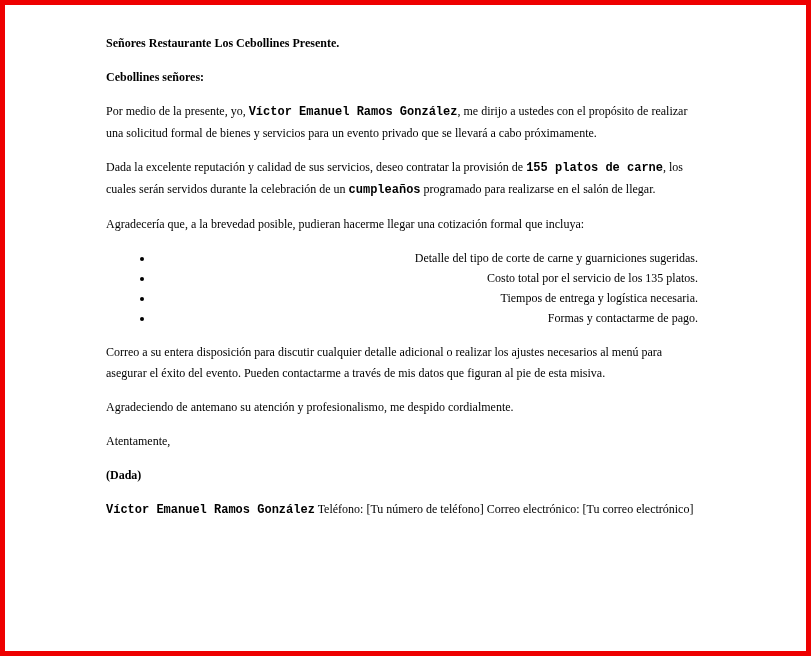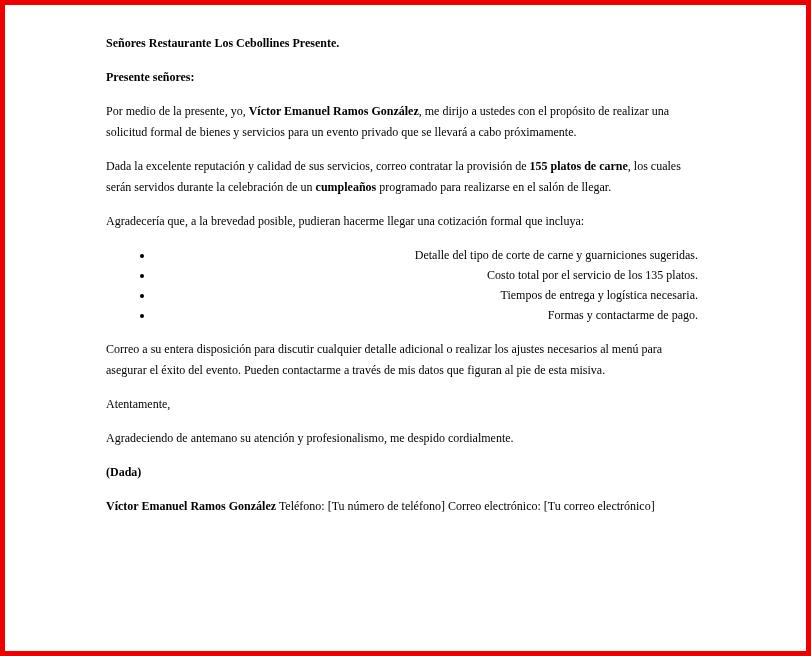--- a/index.html
+++ b/index.html
@@ -26,58 +26,59 @@
     color: #000000;
   }
   .letter p {
     margin: 0 0 13px 0;
   }
   .bold {
     font-weight: bold;
   }
   .letter b {
     font-weight: bold;
+    font-family: Liberation Mono, monospace;
   }
   ul.bullets {
     margin: 1px 0 14px 0;
     padding-left: 48px;
     list-style-type: disc;
   }
   ul.bullets li {
     line-height: 20px;
     text-align: right;
   }
 </style>
 </head>
 <body>
 
 <div class="page-frame" style="border-color: rgb(238, 0, 0); background: rgb(255, 255, 255);">
   <div class="letter" style="color: rgb(0, 0, 0);">
 
     <p class="bold">Señores Restaurante Los Cebollines Presente.</p>
 
-    <p class="bold">Presente señores:</p>
+    <p class="bold">Cebollines señores:</p>
 
     <p><span>Por medio de la presente, yo, </span><b>Víctor Emanuel Ramos González</b><span>, me dirijo a ustedes con el propósito de realizar una solicitud formal de bienes y servicios para un evento privado que se llevará a cabo próximamente.</span></p>
 
-    <p><span>Dada la excelente reputación y calidad de sus servicios, correo contratar la provisión de </span><b>155 platos de carne</b><span>, los cuales serán servidos durante la celebración de un </span><b>cumpleaños</b><span> programado para realizarse en el salón de llegar.</span></p>
+    <p><span>Dada la excelente reputación y calidad de sus servicios, deseo contratar la provisión de </span><b>155 platos de carne</b><span>, los cuales serán servidos durante la celebración de un </span><b>cumpleaños</b><span> programado para realizarse en el salón de llegar.</span></p>
 
     <p>Agradecería que, a la brevedad posible, pudieran hacerme llegar una cotización formal que incluya:</p>
 
     <ul class="bullets">
         <li>Detalle del tipo de corte de carne y guarniciones sugeridas.</li>
         <li>Costo total por el servicio de los 135 platos.</li>
         <li>Tiempos de entrega y logística necesaria.</li>
         <li>Formas y contactarme de pago.</li>
       </ul>
 
     <p>Correo a su entera disposición para discutir cualquier detalle adicional o realizar los ajustes necesarios al menú para asegurar el éxito del evento. Pueden contactarme a través de mis datos que figuran al pie de esta misiva.</p>
 
+    <p>Agradeciendo de antemano su atención y profesionalismo, me despido cordialmente.</p>
+
     <p>Atentamente,</p>
-
-    <p>Agradeciendo de antemano su atención y profesionalismo, me despido cordialmente.</p>
 
     <p class="bold">(Dada)</p>
 
     <p><b>Víctor Emanuel Ramos González</b><span> Teléfono: [Tu número de teléfono] Correo electrónico: [Tu correo electrónico]</span></p>
 
   </div>
 </div>
 
 </body></html>

